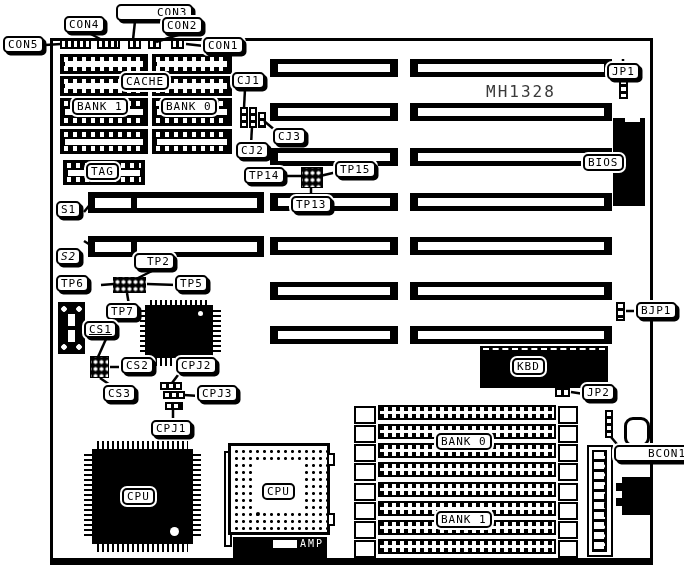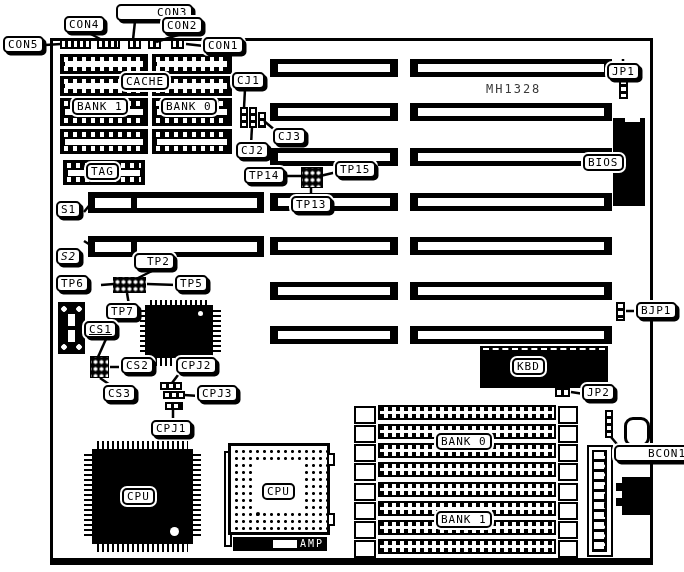--- a/index.html
+++ b/index.html
@@ -71,21 +71,21 @@
   .pwr{position:absolute;z-index:3;background:
        radial-gradient(circle at 6px 7px,#fff 2.5px,transparent 3px),
        radial-gradient(circle at calc(100% - 6px) 7px,#fff 2.5px,transparent 3px),
        radial-gradient(circle at 6px calc(100% - 7px),#fff 2.5px,transparent 3px),
        radial-gradient(circle at calc(100% - 6px) calc(100% - 7px),#fff 2.5px,transparent 3px),#000;}
   .pwr::before{content:"";position:absolute;left:10px;top:12px;width:7px;height:12px;background:#fff;}
   .pwr::after{content:"";position:absolute;left:10px;top:28px;width:7px;height:12px;background:#fff;}
   .amp-bar{position:absolute;background:#000;z-index:2;color:#fff;font-size:10px;letter-spacing:2px;}
   .amp-bar .win{position:absolute;left:40px;top:3px;width:24px;height:8px;background:#fff;}
   .amp-bar .txt{position:absolute;right:3px;top:1px;}
-  .modeltxt{position:absolute;font-size:12px;letter-spacing:2px;color:#3a3a3a;z-index:3;}
+  .modeltxt{position:absolute;font-size:16px;letter-spacing:2px;color:#3a3a3a;z-index:3;}
   svg.pointers{position:absolute;inset:0;z-index:20;pointer-events:none;}
 </style>
 </head>
 <body>
 
 <div id="canvas">
 
   <div class="board"></div>
 
   <div class="hdr" style="left:60px;top:39px;width:31px;height:10px;"></div>
@@ -178,21 +178,21 @@
   <div class="blackbox" style="left:92px;top:449px;width:101px;height:95px;"></div>
   <div class="whitedot" style="left:170px;top:527px;width:9px;height:9px;"></div>
 
   <div class="lever" style="left:224px;top:451px;width:8px;height:96px;"></div>
   <div class="pga" style="left:228px;top:443px;width:102px;height:92px;">
     <div class="pga-inner"></div>
     <div style="position:absolute;left:25px;top:66px;width:4px;height:4px;background:#000;border-radius:50%;"></div>
   </div>
   <div class="tab" style="left:327px;top:453px;width:8px;height:13px;"></div>
   <div class="tab" style="left:327px;top:513px;width:8px;height:13px;"></div>
-  <div class="amp-bar" style="left:233px;top:537px;width:94px;height:14px;">
+  <div class="amp-bar" style="left:233px;top:537px;width:94px;height:27px;">
     <span class="win"></span>
     <span class="txt">AMP</span>
   </div>
 
   <svg class="pointers" viewBox="0 0 684 572" width="684" height="572">
     <g stroke="#000" stroke-width="2.5" fill="none">
       <polyline points="45,45 61,44"></polyline>
         <polyline points="87,32 104,41"></polyline>
       <polyline points="135,21 133,40"></polyline>
         <polyline points="181,34 156,42"></polyline>

